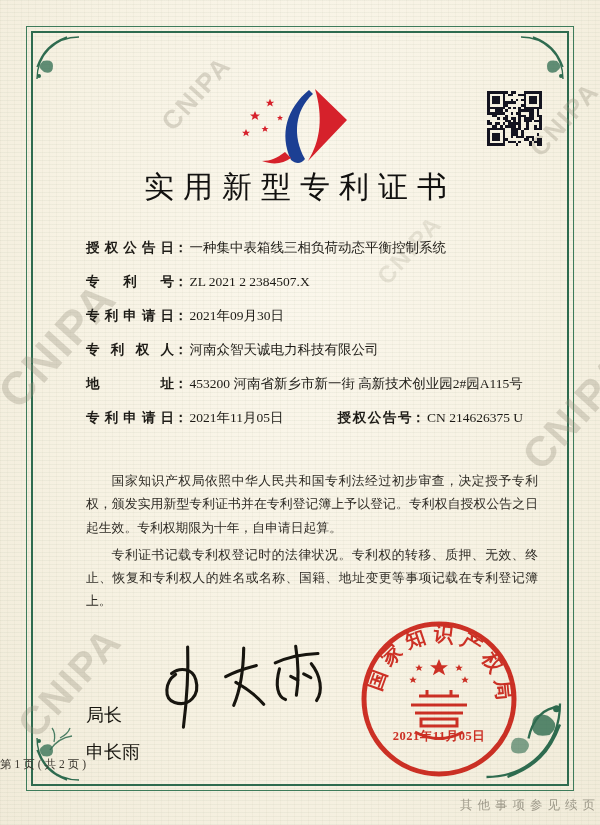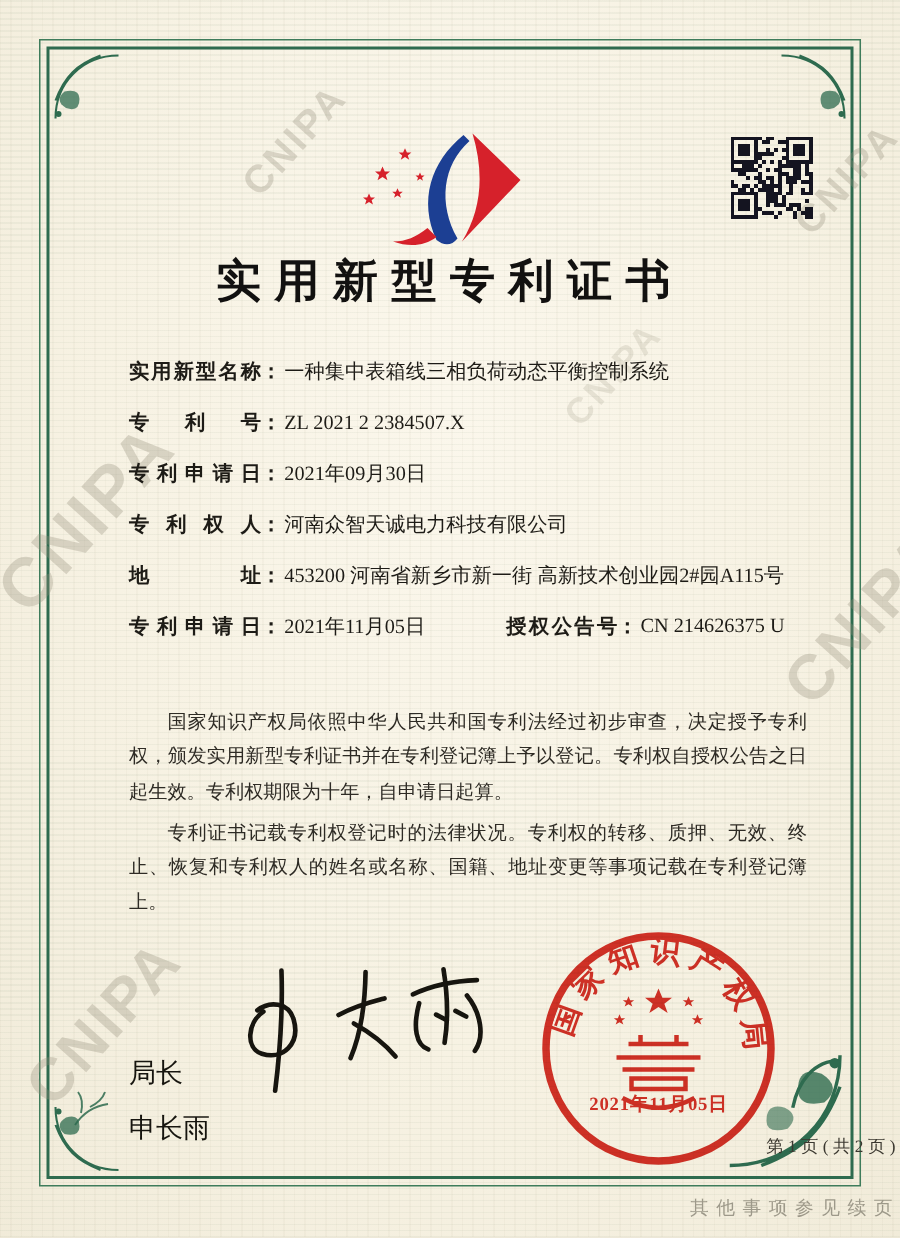--- a/index.html
+++ b/index.html
@@ -24,42 +24,42 @@
   .wm2{left:520px;top:104px;font-size:26px;}
   .wm3{left:-18px;top:318px;font-size:46px;}
   .wm4{left:508px;top:388px;font-size:42px;}
   .wm5{left:4px;top:660px;font-size:40px;}
   .wm6{left:368px;top:236px;font-size:24px;color:rgba(150,143,125,.20);}
   
   .cert-no{position:absolute;left:76px;top:93px;font-size:12.5px;letter-spacing:2px;color:#55514a;opacity:.9;}
   .qr{position:absolute;top:91px;right:58px;width:55px;height:55px;}
   .qr svg{width:100%;height:100%;}
   .logo{position:absolute;left:50%;top:86px;transform:translateX(-50%);width:150px;height:80px;}
-  .title{position:absolute;left:0;right:0;top:167px;text-align:center;font-size:30px;font-weight:700;
+  .title{position:absolute;left:0;right:0;top:167px;text-align:center;font-size:30px;font-weight:400;
          letter-spacing:9px;color:#121110;}
   
   .fields{position:absolute;left:86px;right:56px;top:239px;font-size:13.5px;}
   .row{display:flex;align-items:baseline;margin-bottom:16px;white-space:nowrap;}
   .lab{display:inline-block;width:88px;text-align:justify;text-align-last:justify;font-weight:700;}
   .colon{font-weight:700;}
   .colon::after{content:"：";}
   .val{margin-left:2px;font-weight:500;}
-  .pair2{margin-left:54px;display:flex;align-items:flex-start;}
+  .pair2{margin-left:54px;display:flex;align-items:center;}
   .pair2 .lab{width:74px;}
   
   .legal{position:absolute;left:86px;right:62px;top:470px;font-size:12.8px;line-height:1.82;color:#2e2b25;text-align:justify;}
   .legal p{margin:0 0 4px 0;text-indent:2em;}
   
   .signer{position:absolute;left:86px;top:697px;font-size:18px;line-height:2.05;color:#17150f;}
   .sig{position:absolute;left:148px;top:638px;width:195px;height:95px;}
   .sprig{position:absolute;left:46px;top:724px;width:30px;height:30px;opacity:.85;}
   
   .seal{position:absolute;left:356px;top:616px;width:166px;height:166px;opacity:.95;mix-blend-mode:multiply;}
   
-  .page-info{position:absolute;left:0;right:0;top:757px;text-align:right;font-size:11.5px;letter-spacing:3px;color:#3a372f;}
+  .page-info{position:absolute;left:0;right:0;top:757px;text-align:left;font-size:11.5px;letter-spacing:3px;color:#3a372f;}
   .cont-note{position:absolute;left:0;right:0;top:797px;text-align:right;font-size:12.5px;letter-spacing:5px;
              color:#8f8b7c;opacity:.85;}
 </style>
 </head>
 <body>
 
 <div class="page">
 
   <div class="frame-outer"></div>
   <div class="frame-inner"></div>
@@ -354,21 +354,21 @@
     <use href="#st" transform="translate(45,17) scale(.85)" fill="#d6212b"></use>
     <use href="#st" transform="translate(21,47) scale(.8)" fill="#d6212b"></use>
     <use href="#st" transform="translate(40,43) scale(.7)" fill="#d6212b"></use>
     <use href="#st" transform="translate(55,32) scale(.6)" fill="#d6212b"></use>
   </svg>
 
   <div class="title">实用新型专利证书</div>
 
   <div class="fields">
     <div class="row">
-      <span class="lab">实用新型名称</span>
+      <span class="lab">授权公告日</span>
         <span class="colon"></span>
       <span class="val">一种集中表箱线三相负荷动态平衡控制系统</span>
     </div>
     <div class="row">
       <span class="lab">专利号</span>
         <span class="colon"></span>
       <span class="val">ZL 2021 2 2384507.X</span>
     </div>
     <div class="row">
       <span class="lab">专利申请日</span>

